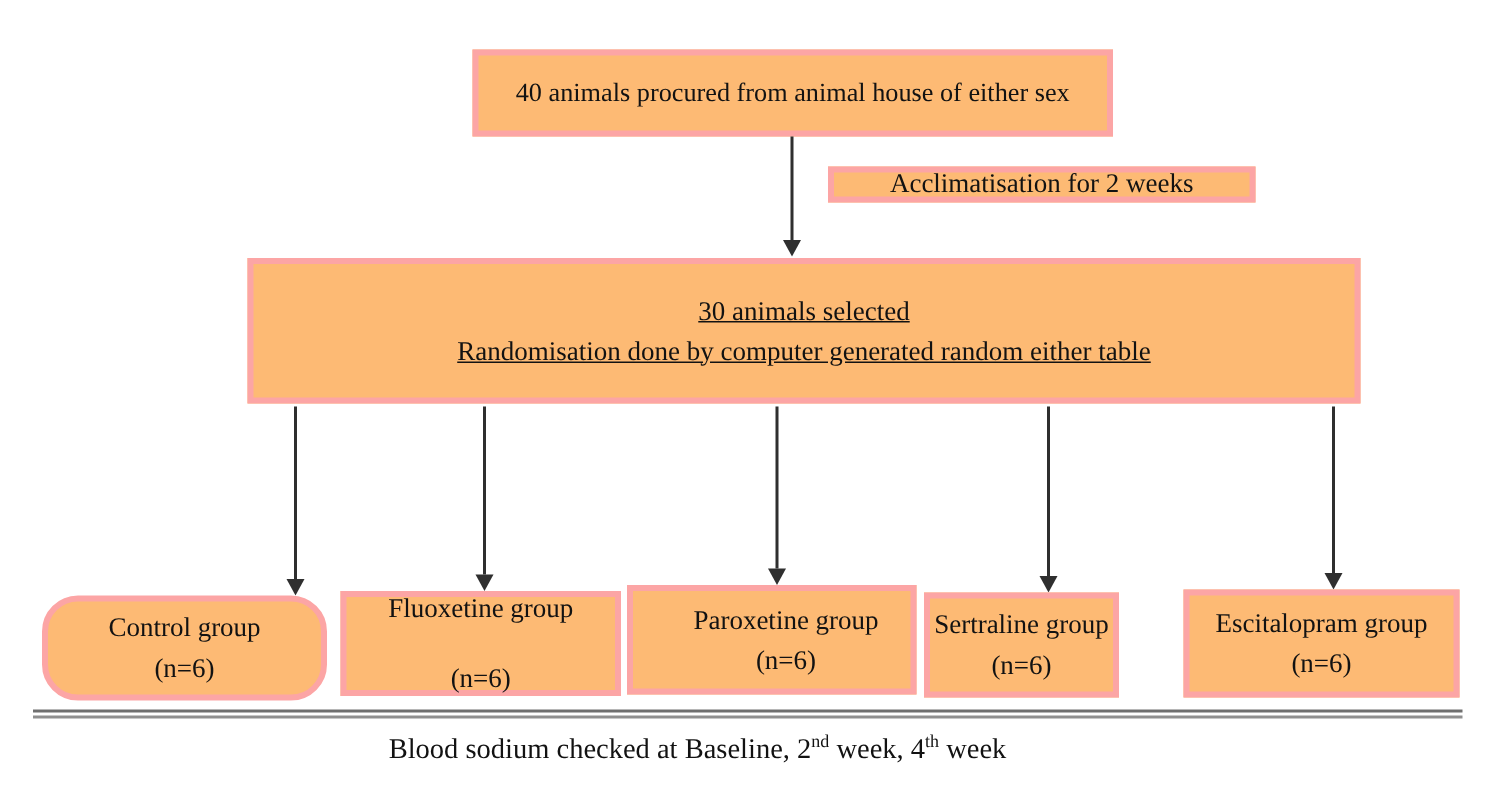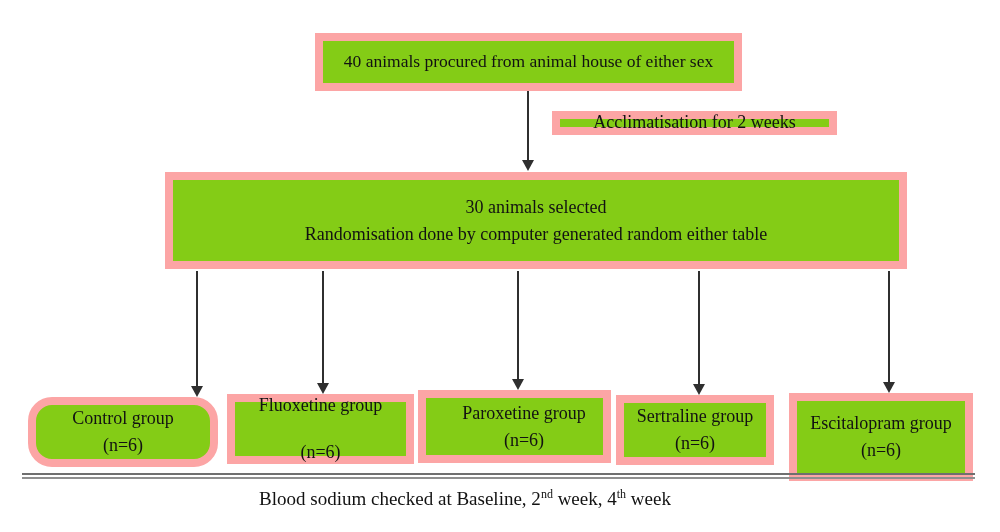--- a/index.html
+++ b/index.html
@@ -11,34 +11,34 @@
   #canvas {
     position: relative;
     width: 1000px;
     height: 532px;
     background: #ffffff;
     overflow: hidden;
     color: #121212;
   }
   .fbox {
     position: absolute;
-    border: 8px solid #fca5a5;
-    background: #84cc16;
+    border: 4px solid #fca5a5;
+    background: #fdba74;
     display: flex;
     flex-direction: column;
     align-items: center;
     justify-content: center;
     text-align: center;
     box-sizing: border-box;
     line-height: 1.3;
   }
   .fbox .ln { display: block; }
   .topbox   { font-size: 17.5px; line-height: 1.35; padding: 0 14px; }
   .sidebox  { font-size: 18px; }
-  .bigbox   { font-size: 18px; line-height: 1.45; }
+  .bigbox   { font-size: 18px; line-height: 1.45; text-decoration: underline; }
   .groupbox { font-size: 18px; line-height: 1.5; }
   .vline {
     position: absolute;
     width: 2px;
     background: #2f2f2f;
   }
   .ahead {
     position: absolute;
     width: 0;
     height: 0;
@@ -106,26 +106,26 @@
   <div class="fbox groupbox" style="left:227px; top:394px; width:187px; height:70px;gap:20px;">
     <span class="ln">Fluoxetine group</span>
     <span class="ln">(n=6)</span>
   </div>
 
   <div class="fbox groupbox" style="left:418px; top:390px; width:193px; height:73px;padding-left:19px;">
     <span class="ln">Paroxetine group</span>
     <span class="ln">(n=6)</span>
   </div>
 
-  <div class="fbox groupbox" style="left:616px; top:395px; width:158px; height:70px;">
+  <div class="fbox groupbox" style="left:616px; top:395px; width:130px; height:70px;">
     <span class="ln">Sertraline group</span>
     <span class="ln">(n=6)</span>
   </div>
 
-  <div class="fbox groupbox" style="left:789px; top:393px; width:184px; height:88px;">
+  <div class="fbox groupbox" style="left:789px; top:393px; width:184px; height:72px;">
     <span class="ln">Escitalopram group</span>
     <span class="ln">(n=6)</span>
   </div>
 
   <div class="rule rule-1" style="left:22px; top:473px; width:953px;"></div>
   <div class="rule rule-2" style="left:22px; top:477px; width:953px;"></div>
 
   <div class="caption">
     <span>Blood sodium checked at Baseline, 2</span><sup>nd</sup><span> week, 4</span><sup>th</sup><span> week</span>
   </div>

